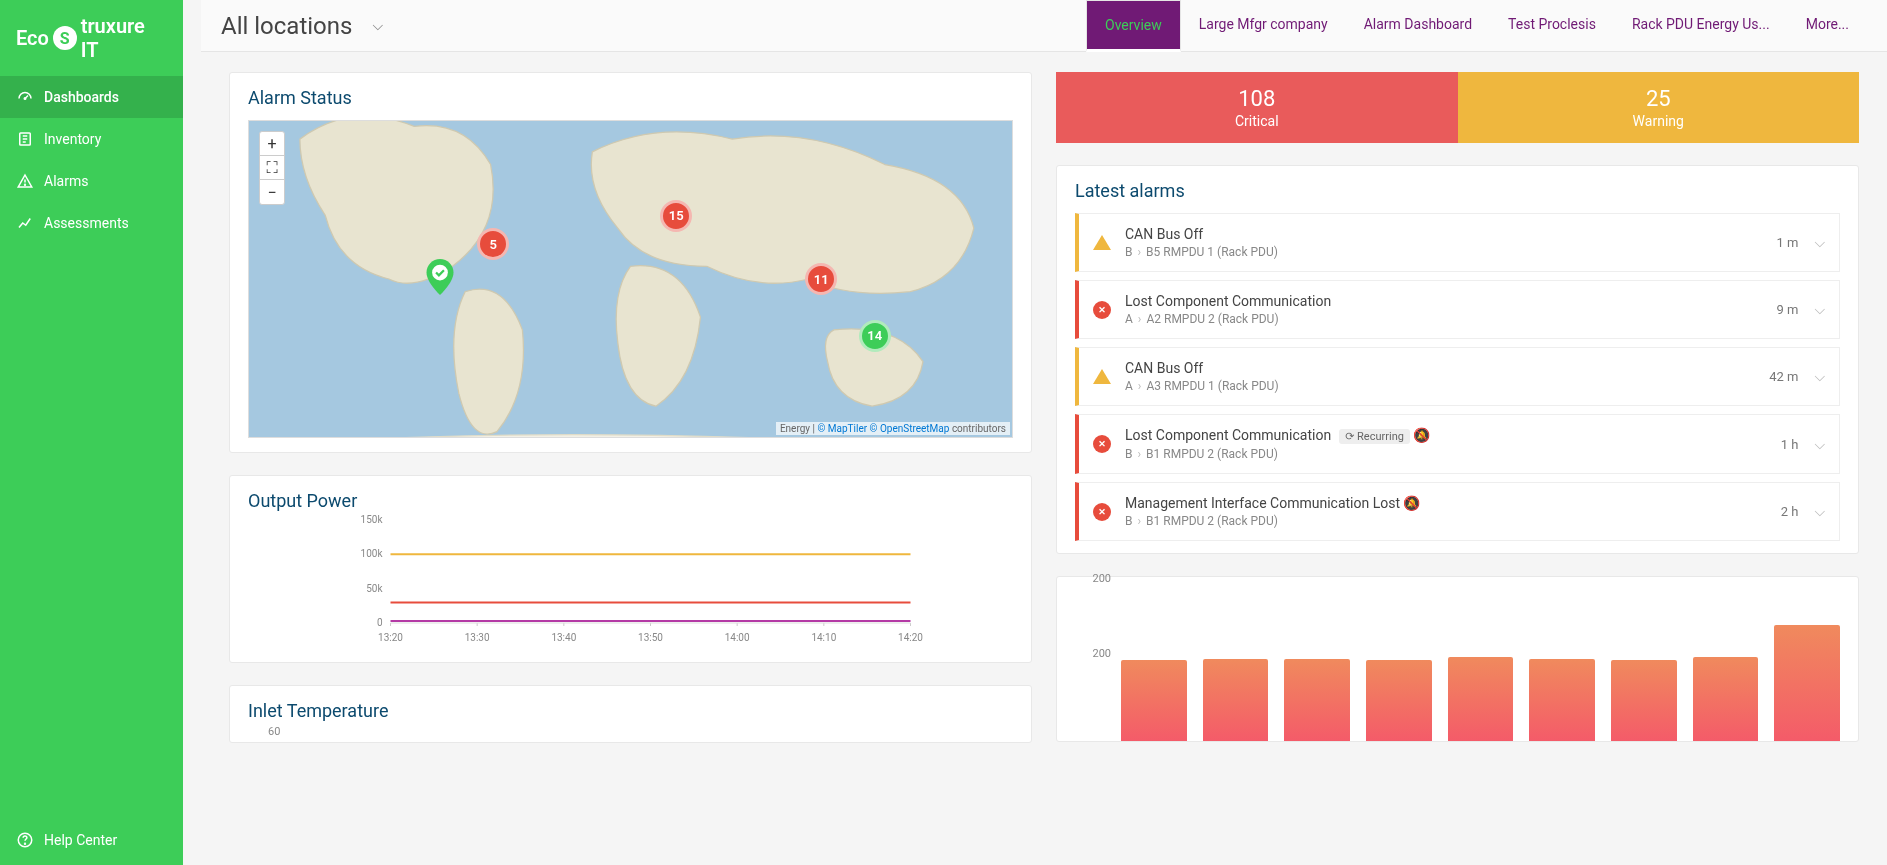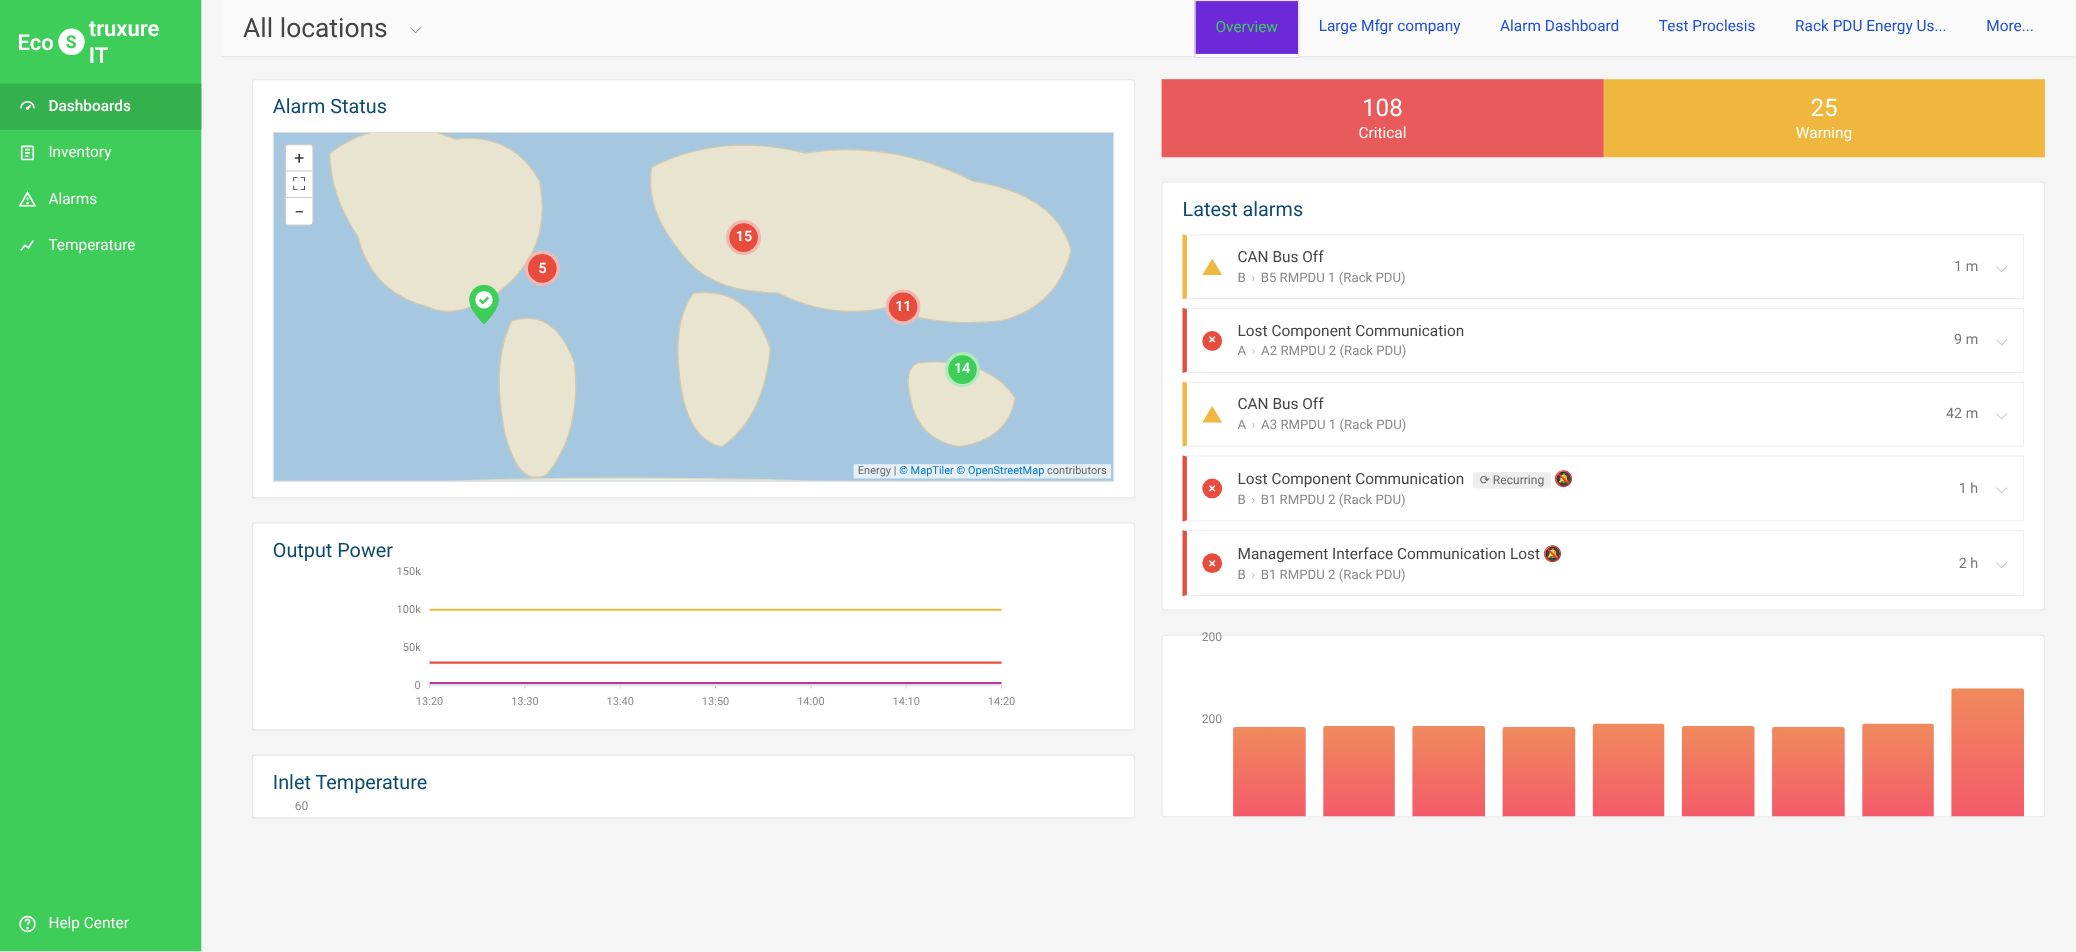--- a/index.html
+++ b/index.html
@@ -14,22 +14,22 @@
 .nav-item { padding: 12px 16px; display: flex; align-items: center; gap: 10px; cursor: pointer; font-size: 14px; }
 .nav-item.active { background: #34b14c; font-weight: 500; }
 .nav-icon { width: 18px; height: 18px; display: inline-flex; align-items: center; justify-content: center; }
 .help { margin-top: auto; padding: 16px; display: flex; align-items: center; gap: 10px; cursor: pointer; }
 
 
 .main { flex: 1; display: flex; flex-direction: column; overflow: hidden; padding-left: 18px; }
 .topbar { height: 52px; background: #fafafa; border-bottom: 1px solid #e5e5e5; display: flex; align-items: center; padding: 0 20px; }
 .locsel { font-size: 24px; color: #444; display: flex; align-items: center; gap: 20px; cursor: pointer; }
 .tabs { margin-left: auto; display: flex; gap: 0; align-items: stretch; height: 100%; }
-.tab { padding: 0 18px; display: flex; align-items: center; color: #1d4ed8; cursor: pointer; font-size: 14px; border-bottom: 3px solid transparent; }
-.tab.active { color: #3dcd58; border-top: 1px solid #e5e5e5; border-left:1px solid #e5e5e5; border-right:1px solid #e5e5e5; background:#6d28d9; border-bottom:3px solid #fff; margin-bottom:-1px;}
+.tab { padding: 0 18px; display: flex; align-items: center; color: #701a75; cursor: pointer; font-size: 14px; border-bottom: 3px solid transparent; }
+.tab.active { color: #3dcd58; border-top: 1px solid #e5e5e5; border-left:1px solid #e5e5e5; border-right:1px solid #e5e5e5; background:#701a75; border-bottom:3px solid #fff; margin-bottom:-1px;}
 
 
 .content { flex: 1; overflow: auto; padding: 20px 28px; display: grid; grid-template-columns: 1fr 1fr; gap: 24px; }
 .col { display: flex; flex-direction: column; gap: 22px; }
 .card { background: #fff; border: 1px solid #e8e8e8; border-radius: 3px; padding: 14px 18px; }
 .card-title { font-size: 18px; color: #0c4a6e; margin-bottom: 12px; font-weight: 400; }
 
 
 .map-wrap { position: relative; width: 100%; height: 318px; border: 1px solid #ddd; background: linear-gradient(180deg,#a5c8e0 0%,#a5c8e0 100%); overflow: hidden; }
 .map-svg { position:absolute; inset:0; width:100%; height:100%; }
@@ -119,21 +119,21 @@
             </svg>
           </span>
           <span>Alarms</span>
         </li>
         <li class="nav-item">
           <span class="nav-icon">
             <svg viewBox="0 0 24 24" width="18" height="18" fill="none" stroke="#fff" stroke-width="2">
               <path d="M4 18l5-6 4 3 6-9"></path>
             </svg>
           </span>
-          <span>Temperature</span>
+          <span>Assessments</span>
         </li>
       </ul>
     <div class="help">
       <span class="nav-icon">
         <svg viewBox="0 0 24 24" width="18" height="18" fill="none" stroke="#fff" stroke-width="2">
             <circle cx="12" cy="12" r="9"></circle>
             <path d="M9.5 9a2.5 2.5 0 015 0c0 1.5-2.5 2-2.5 4"></path>
             <circle cx="12" cy="17" r="0.6" fill="#fff"></circle>
           </svg>
       </span>

